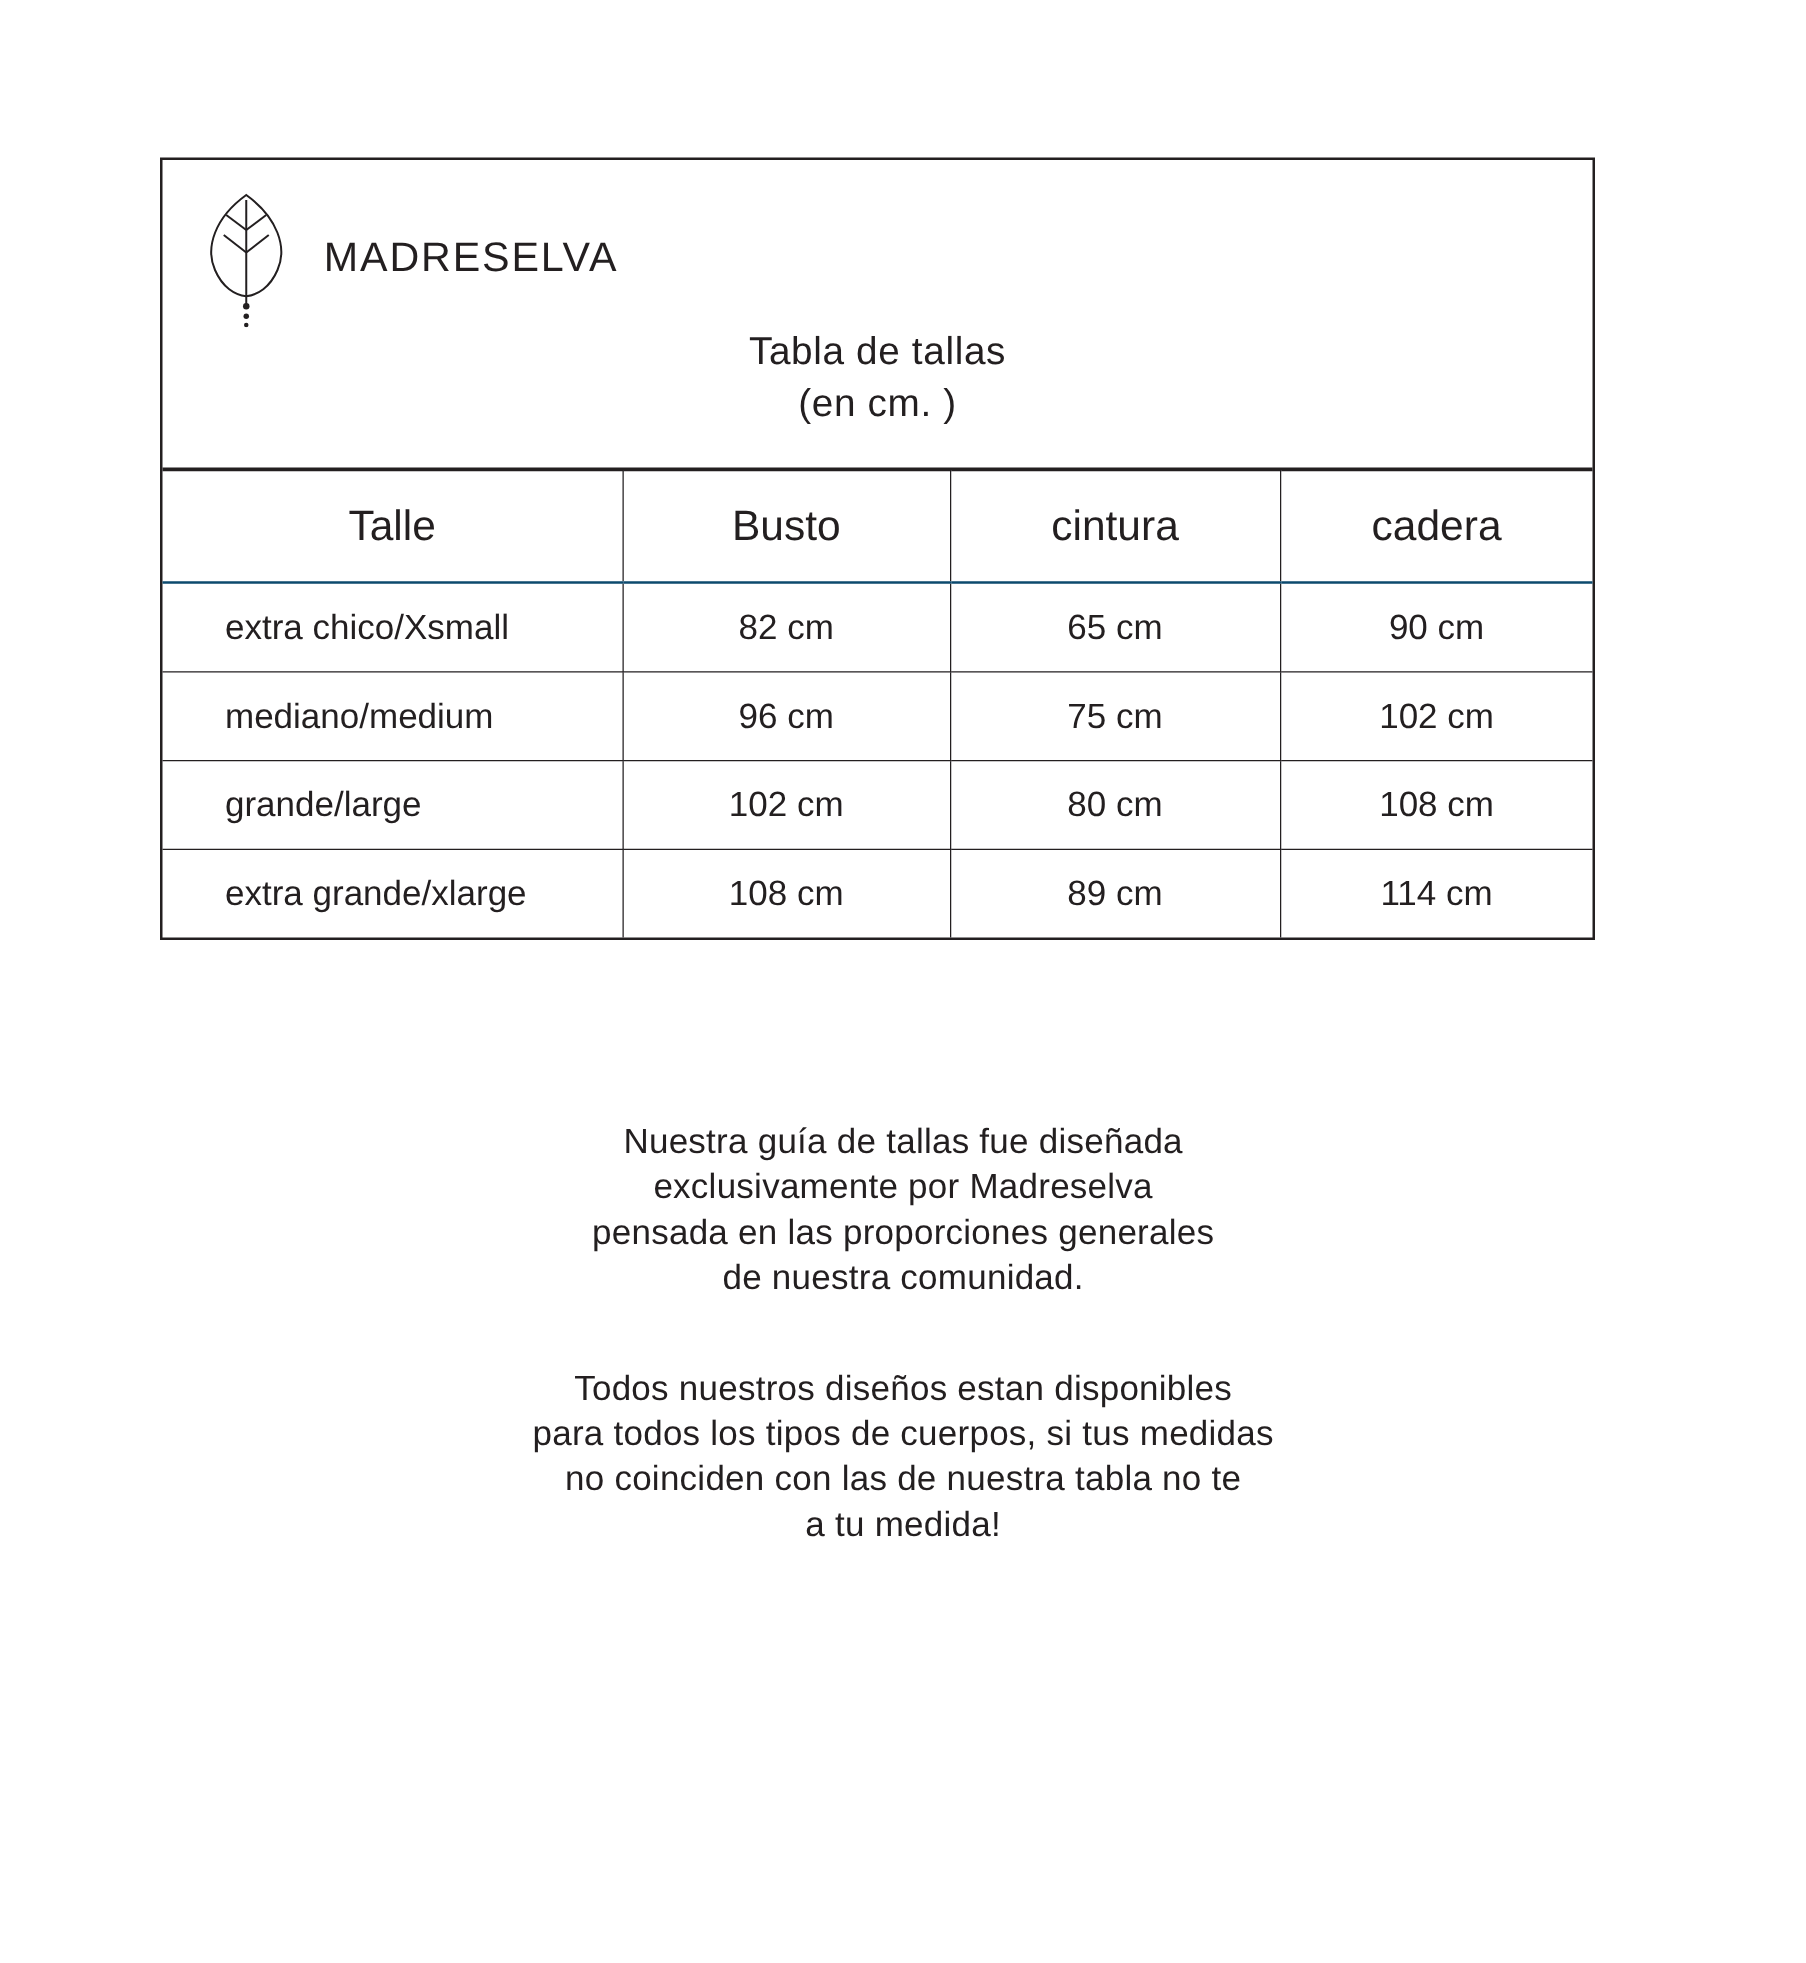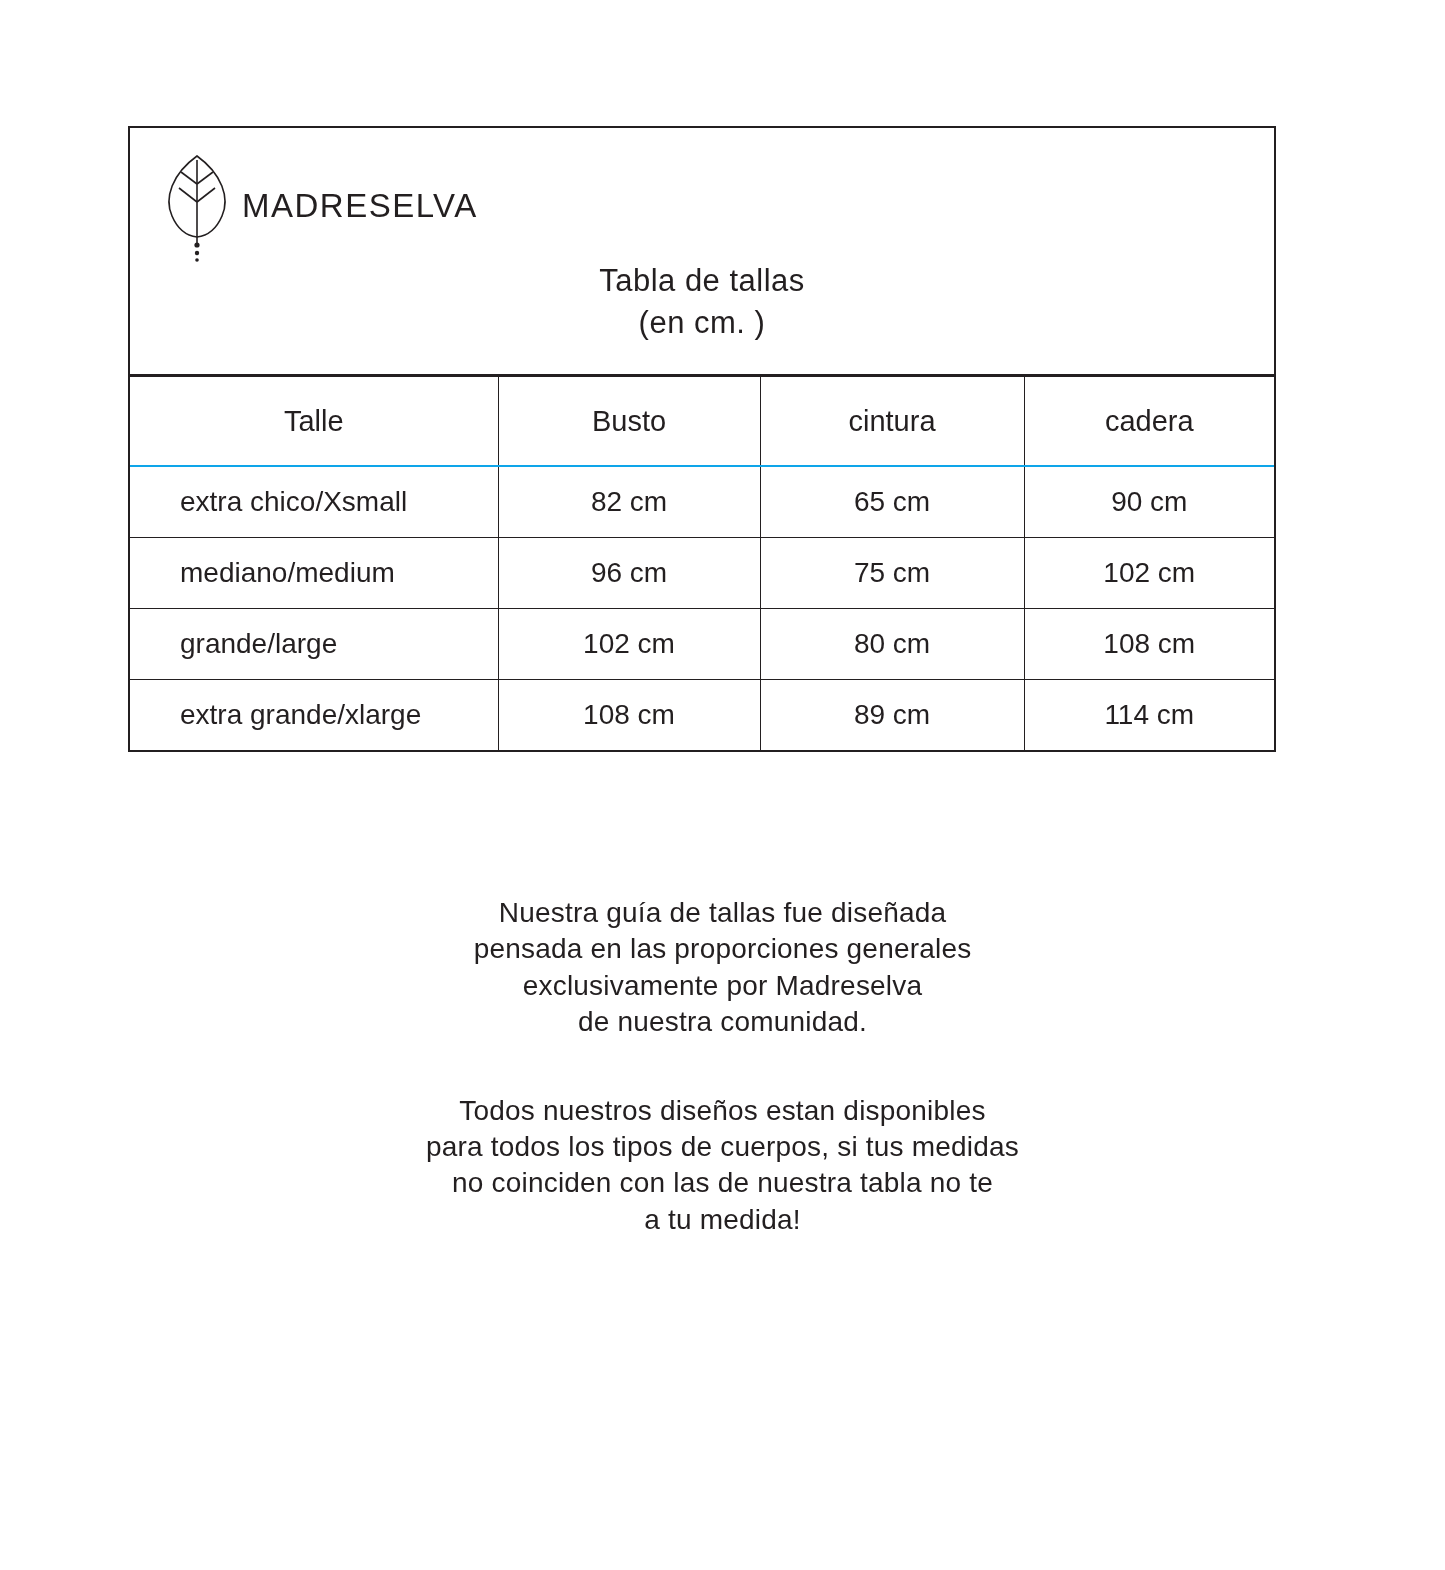--- a/index.html
+++ b/index.html
@@ -48,21 +48,21 @@
     top: 22px;
     display: flex;
     align-items: center;
   }
   .brand-mark {
     width: 78px;
     height: 112px;
     display: block;
   }
   .brand-name {
-    margin-left: 6px;
+    margin-left: 23px;
     font-size: 33px;
     letter-spacing: 1.5px;
     font-weight: 300;
     color: #231f20;
     white-space: nowrap;
   }
 
   .chart-title-wrap {
     position: absolute;
     left: 0;
@@ -99,22 +99,22 @@
   table.size-table td {
     border: 1px solid #231f20;
     font-weight: 300;
     color: #231f20;
     text-align: center;
     vertical-align: middle;
     padding: 0;
   }
   table.size-table th {
     height: 88px;
-    font-size: 29px;
-    border-bottom: 2px solid #0ea5e9;
+    font-size: 34px;
+    border-bottom: 2px solid #0c4a6e;
   }
   table.size-table td {
     height: 70px;
     font-size: 28px;
   }
   table.size-table tr td:first-child,
   table.size-table tr th:first-child {
     border-left: none;
   }
   table.size-table tr td:last-child,
@@ -224,22 +224,22 @@
           <td>89 cm</td>
           <td>114 cm</td>
         </tr>
       </tbody>
     </table>
 
   </div>
 
   <div class="copy">
     <p>Nuestra guía de tallas fue diseñada</p>
+    <p>exclusivamente por Madreselva</p>
     <p>pensada en las proporciones generales</p>
-    <p>exclusivamente por Madreselva</p>
     <p>de nuestra comunidad.</p>
     <div class="para-gap"></div>
     <p>Todos nuestros diseños estan disponibles</p>
     <p>para todos los tipos de cuerpos, si tus medidas</p>
     <p>no coinciden con  las de nuestra tabla no te</p>
     <p>a tu medida!</p>
   </div>
 
 </div>
 

